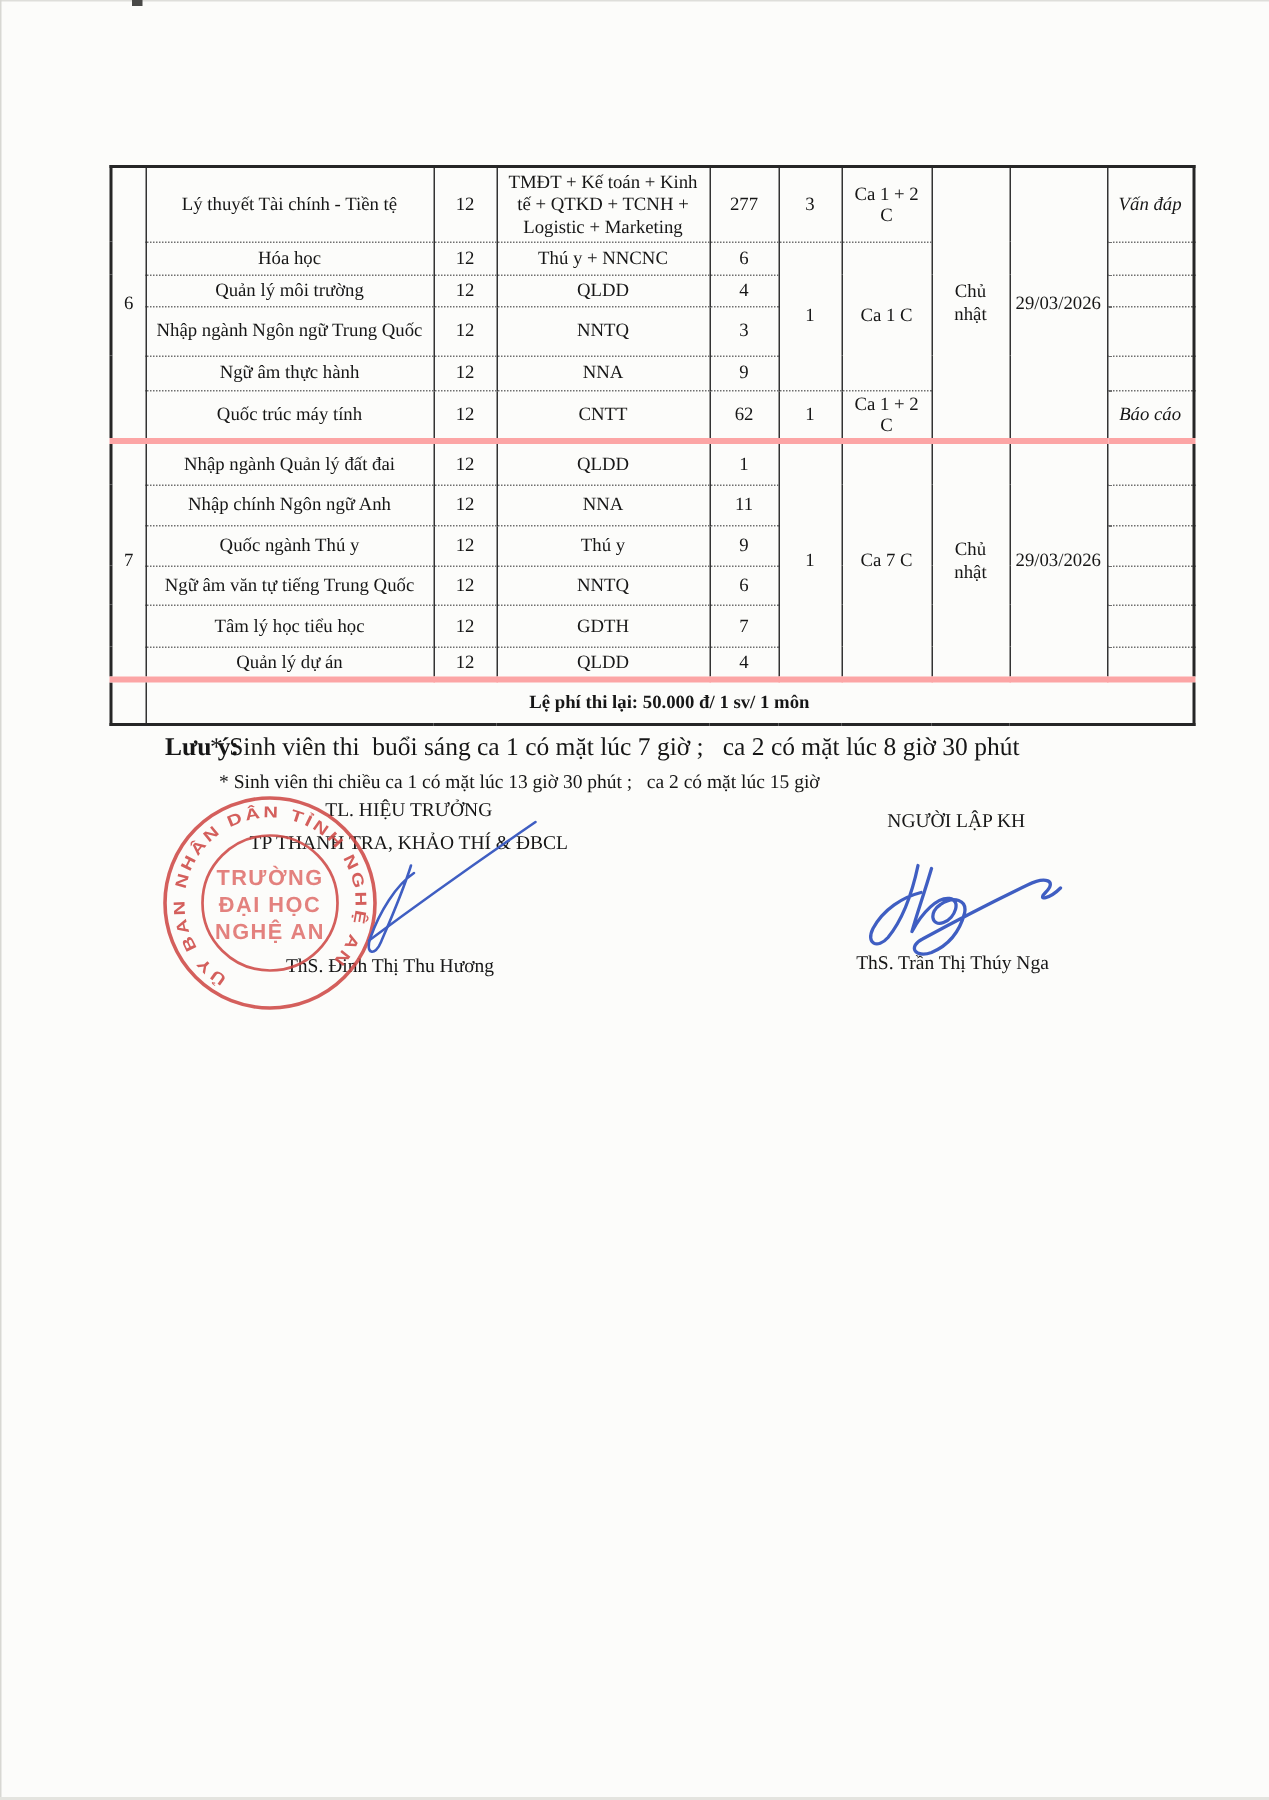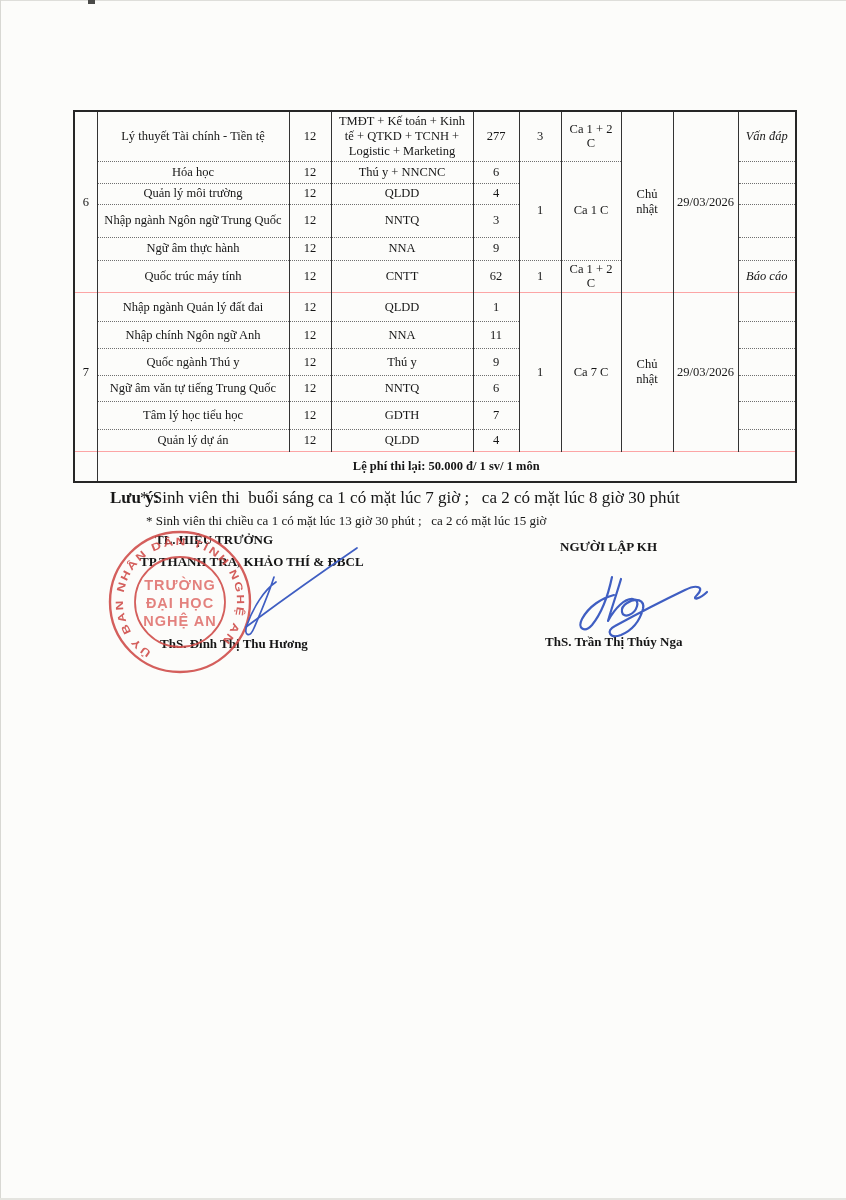--- a/index.html
+++ b/index.html
@@ -25,32 +25,32 @@
     border-left:1.3px solid #333;
     border-right:1.3px solid #333;
     border-top:1px dotted #6f6f6f;
     padding:1px 3px;
     font-size:12.5px;
     text-align:center;
     vertical-align:middle;
     line-height:1.18;
     overflow:hidden;
   }
-  tr.group-start td{border-top:1px solid #fca5a5;margin-left:44px;}
+  tr.group-start td{border-top:4px solid #fca5a5;margin-left:44px;}
   td.subject{text-align:left;padding-left:6px;}
   td.classes{font-size:11.5px;padding:1px 2px;}
   td.note{font-style:italic;font-size:12px;}
   td.fee{font-weight:bold;font-size:13.5px;text-align:left;padding-left:8px;}
   td.gno{font-size:13px;}
 
   .abs{position:absolute;white-space:pre;}
   .luuy-label{left:110px;top:488px;font-size:17px;font-weight:bold;}
   .luuy-line1{left:140px;top:488px;font-size:17px;}
   .luuy-line2{left:146px;top:513px;font-size:13px;}
-  .sig-title{font-weight:bold;font-size:13px;text-align:left;white-space:pre;}
+  .sig-title{font-weight:normal;font-size:13px;text-align:center;white-space:pre;}
   .lt1{left:155px;top:532px;width:235px;}
   .lt2{left:140px;top:554px;width:265px;}
   .ln{left:160px;top:636px;width:200px;}
   .rt1{left:560px;top:539px;width:155px;}
   .rn{left:545px;top:634px;width:180px;}
 
   svg.overlay{position:absolute;left:0;top:0;pointer-events:none;}
   .stamp-ring-text{font-family:"Liberation Sans", sans-serif;font-size:10.5px;font-weight:bold;letter-spacing:1.5px;}
   .stamp-center-text{font-family:"Liberation Sans", sans-serif;font-size:14.5px;font-weight:bold;letter-spacing:1px;text-anchor:middle;}
 </style>

